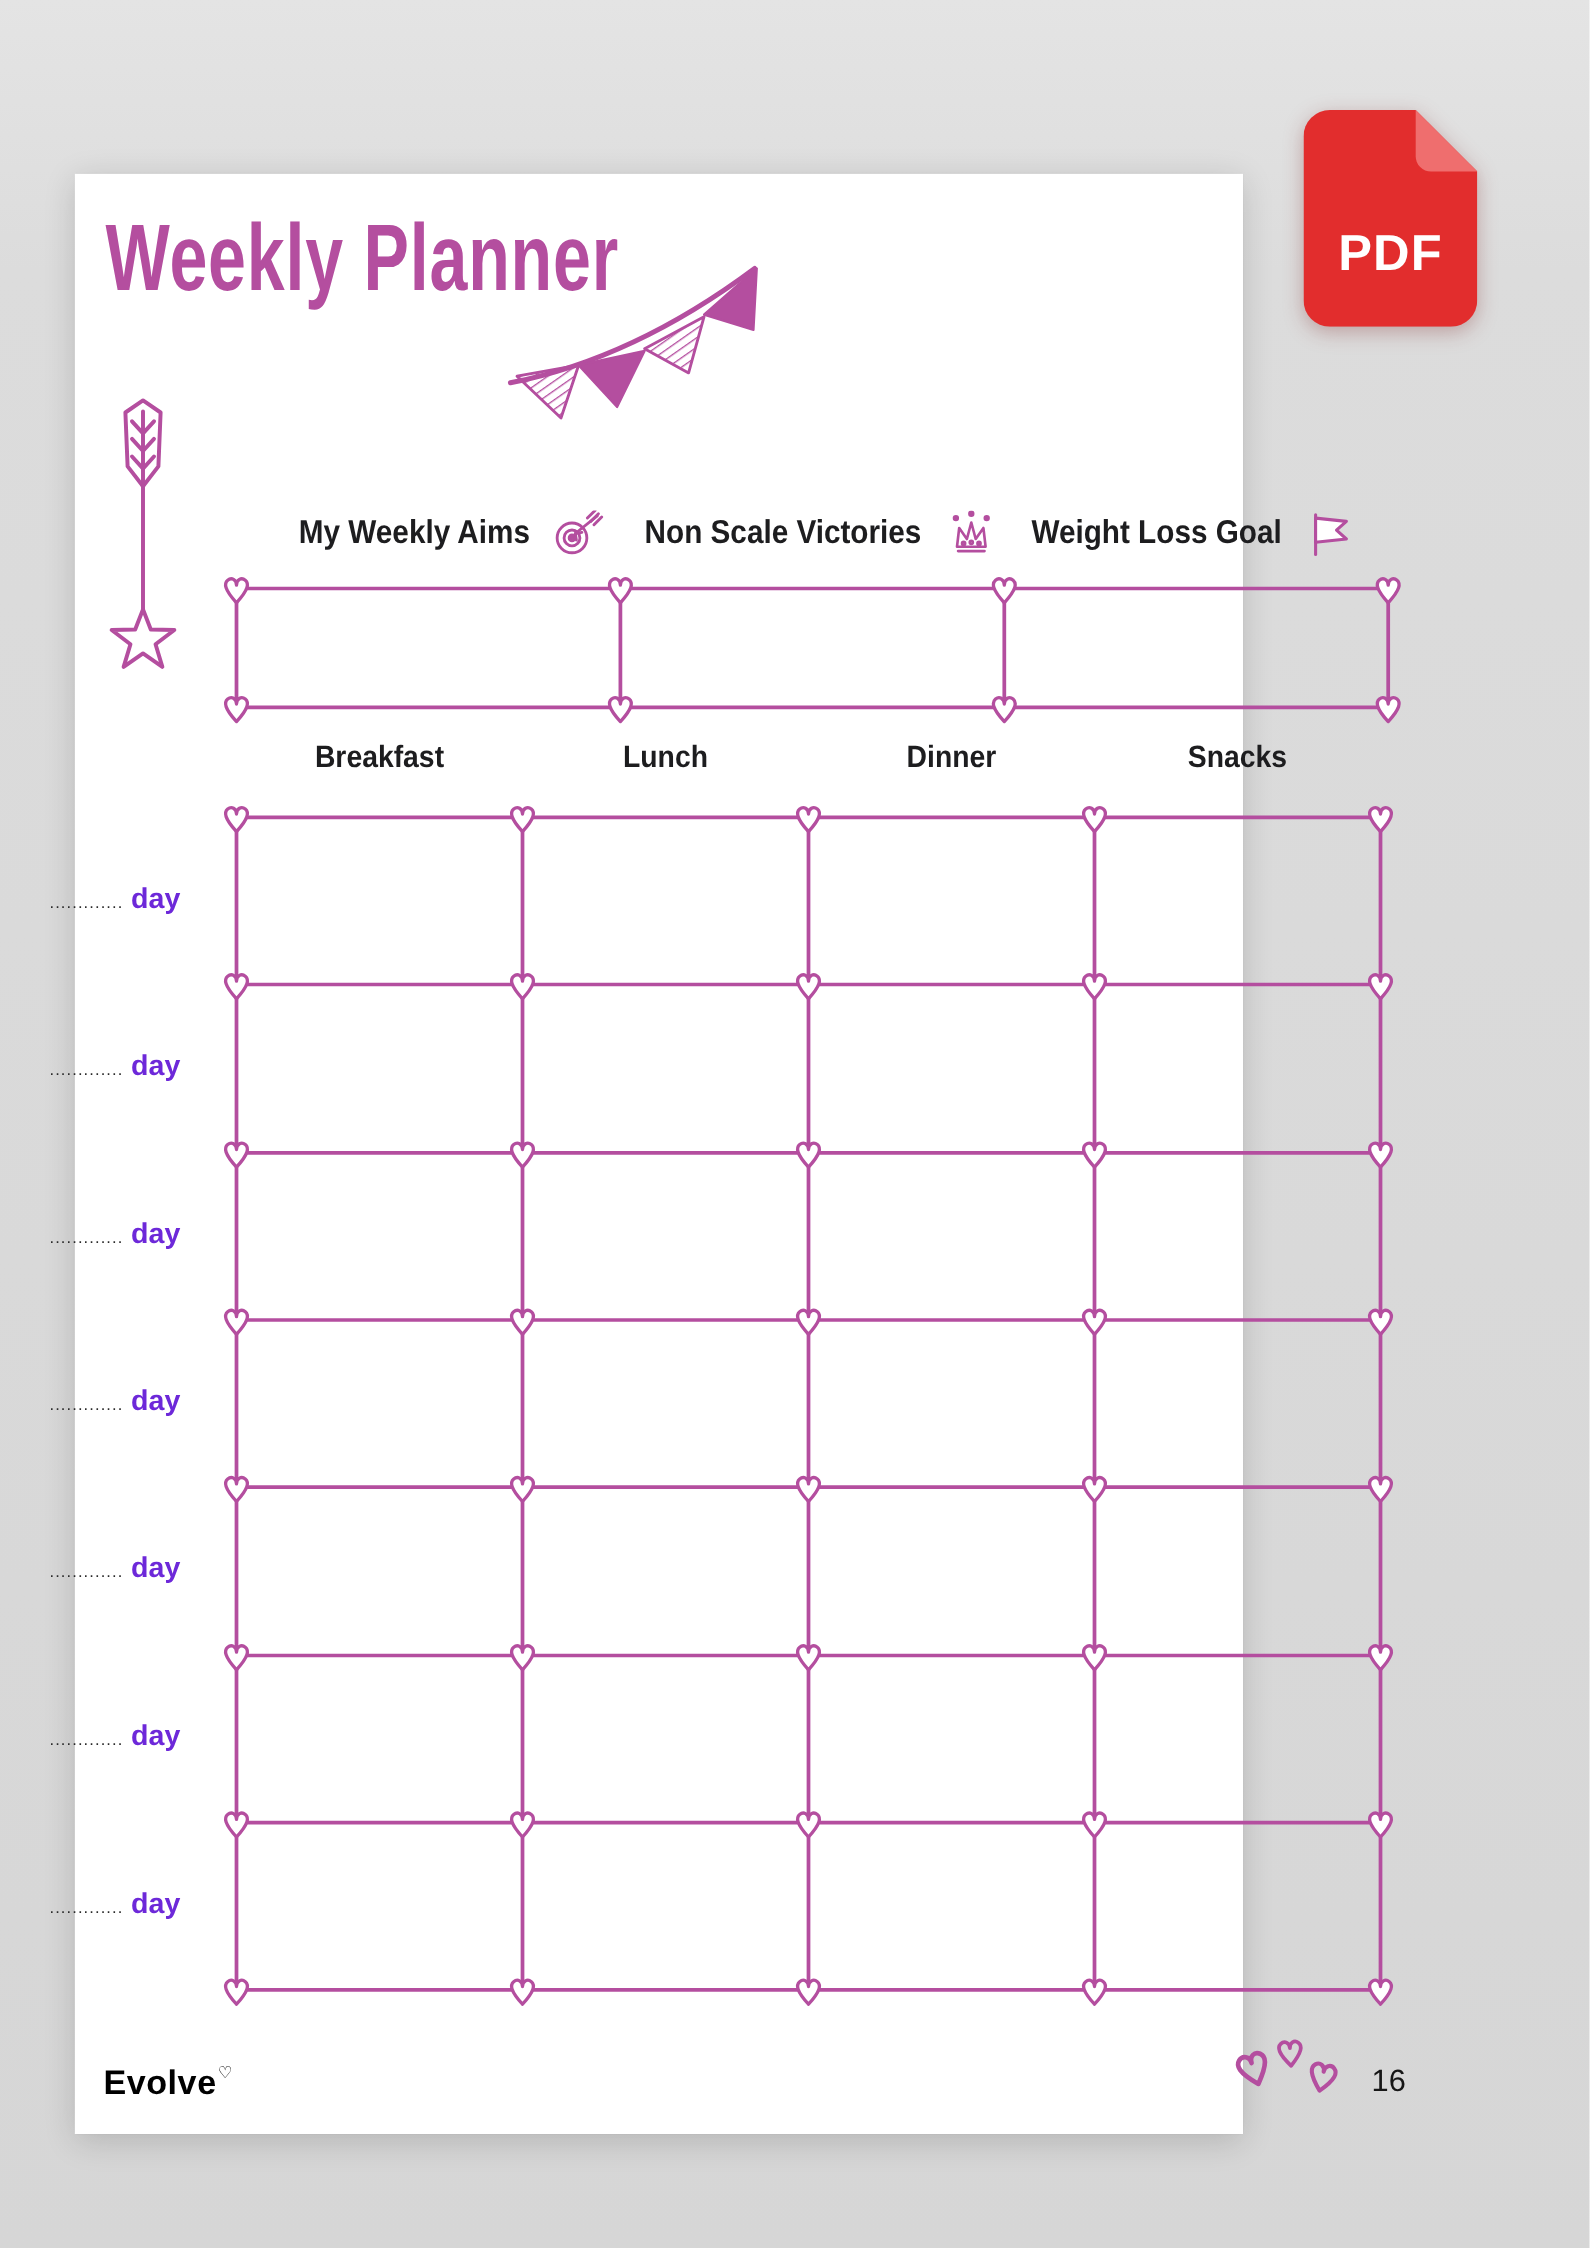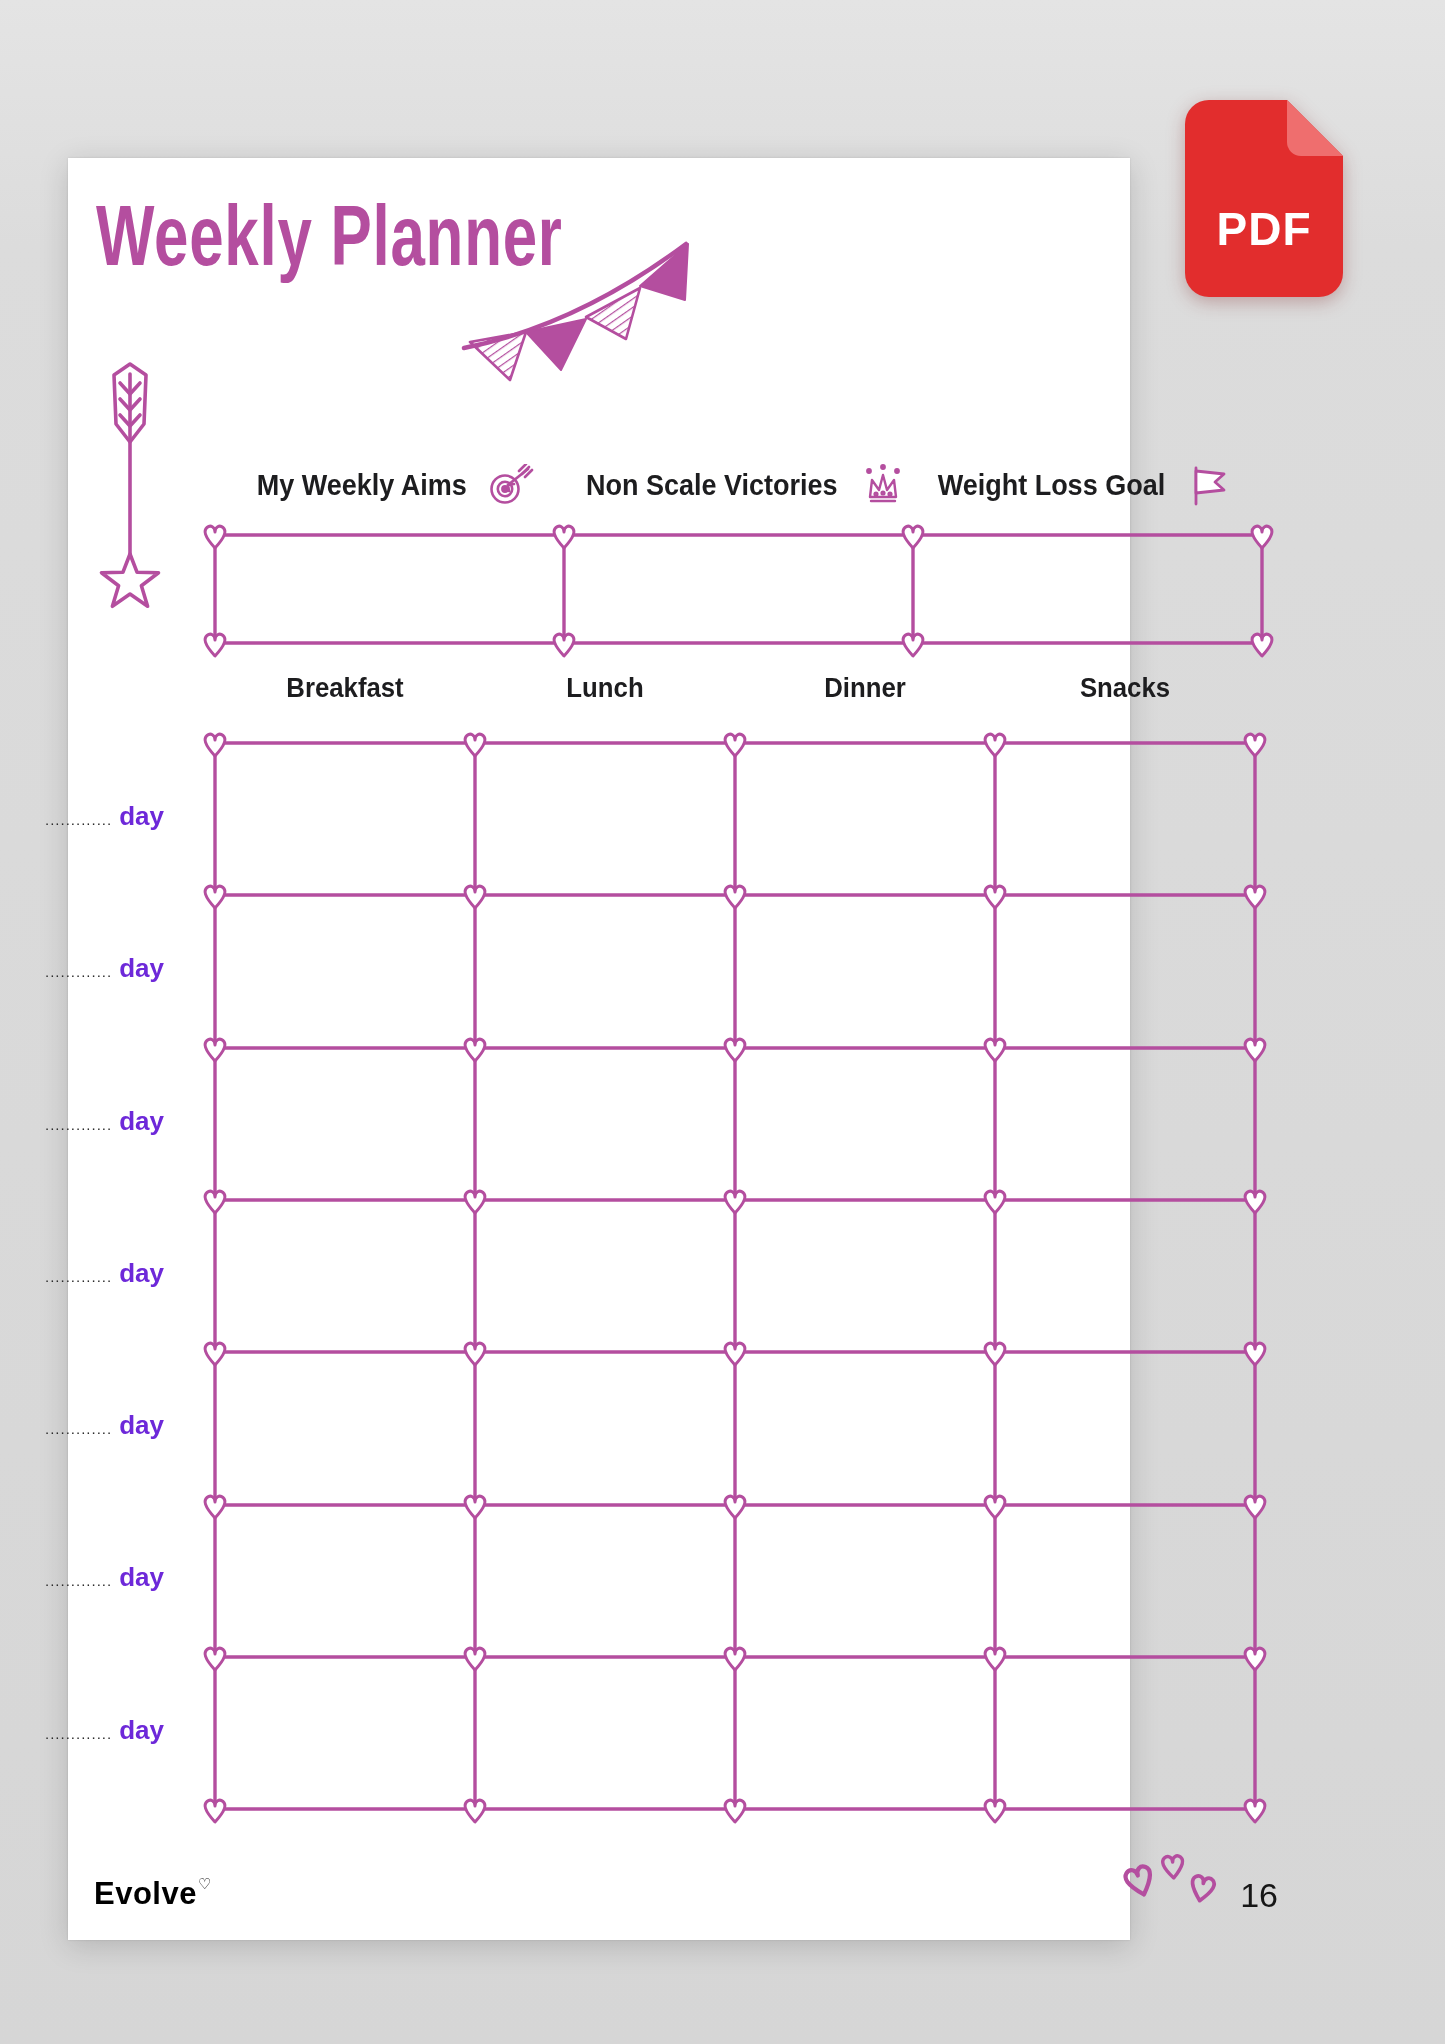--- a/index.html
+++ b/index.html
@@ -36,21 +36,21 @@
   .day-dots{font-size:15px;letter-spacing:1px;color:#2a2a2a;}
   .day-txt{font-size:26px;font-weight:700;color:#6d28d9;}
   .brand{
     position:absolute;left:26px;top:1718px;
     font-size:31px;font-weight:700;color:#000000;letter-spacing:.5px;
   }
   .brand sup{font-size:15px;font-weight:400;position:relative;top:-4px;left:1px;}
   .hearts-doodle{position:absolute;left:1044px;top:1692px;width:120px;height:68px;}
   .page-num{
     position:absolute;left:1150px;top:1718px;width:60px;text-align:right;
-    font-size:34px;color:#161616;
+    font-size:28px;color:#161616;
   }
   .pdf-badge{position:absolute;left:1185px;top:100px;width:158px;height:253px;cursor:pointer;}
   .pdf-badge svg{position:absolute;left:0;top:0;filter:drop-shadow(0 5px 9px rgba(120,20,20,.30));}
   .pdf-badge .pdf-txt{
     position:absolute;left:0;top:102px;width:158px;text-align:center;
     font-size:46px;font-weight:700;color:#ffffff;letter-spacing:1px;
     font-family:"Liberation Sans","DejaVu Sans",sans-serif;
   }
 </style>
 </head>
@@ -78,21 +78,21 @@
       <path d="M38 6 L54 17 L52 66 L38 84 L24 66 L22 17 Z"></path>
       <path d="M38 16 L38 82"></path>
       <path d="M38 36 L28 25 M38 36 L48 25"></path>
       <path d="M38 52 L28 41 M38 52 L48 41"></path>
       <path d="M38 68 L28 57 M38 68 L48 57"></path>
       <path d="M38 84 L38 196"></path>
       <path d="M38 196 L45.1 214.3 L66.5 214.7 L49.4 227.7 L55.6 248.3 L38 236 L20.4 248.3 L26.6 227.7 L9.5 214.7 L30.9 214.3 Z" fill="#ffffff"></path>
     </g>
   </svg>
 
-  <div class="goal-label" style="left:147px;">
+  <div class="goal-label" style="left:162px;">
     <span class="txt">My Weekly Aims</span>
     <svg width="46" height="42" viewBox="0 0 46 42">
       <g fill="none" stroke="#b44e9f" stroke-width="2.6" stroke-linecap="round">
         <circle cx="17" cy="25" r="13.5"></circle>
         <circle cx="17" cy="25" r="7.2"></circle>
         <circle cx="17" cy="25" r="2.6" fill="#b44e9f"></circle>
         <path d="M20 21 L40 5"></path>
         <path d="M34 10 L41 3 M31 7 L38 0 M37 13 L44 6"></path>
         <path d="M20 21 L26 20 M20 21 L21 27"></path>
       </g>

